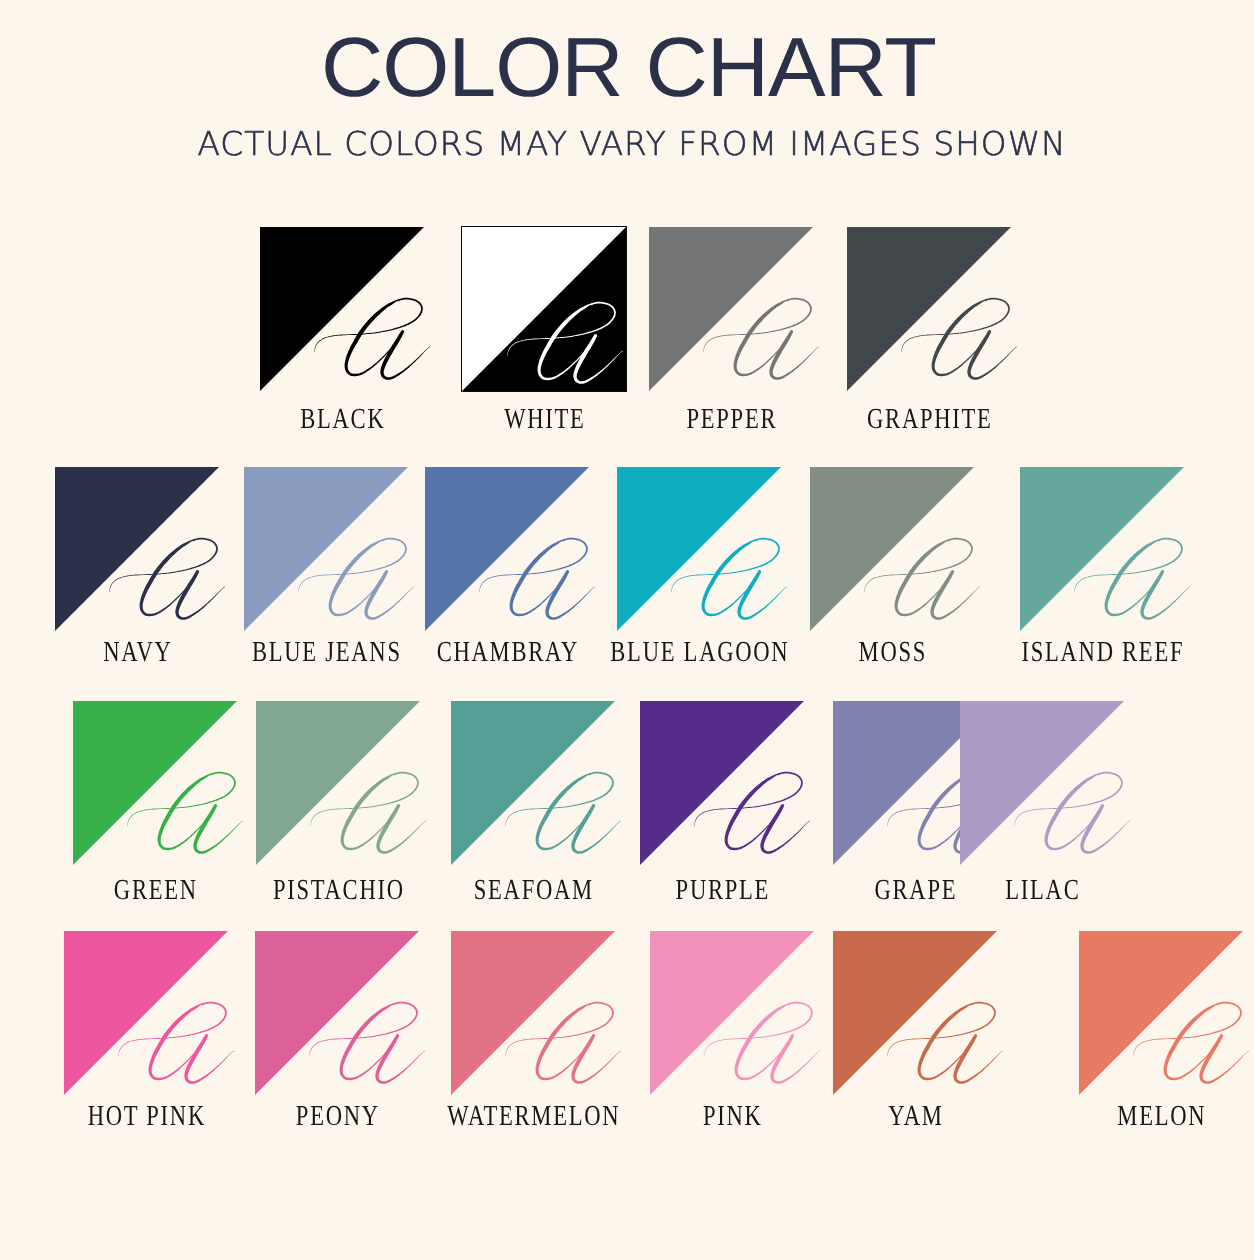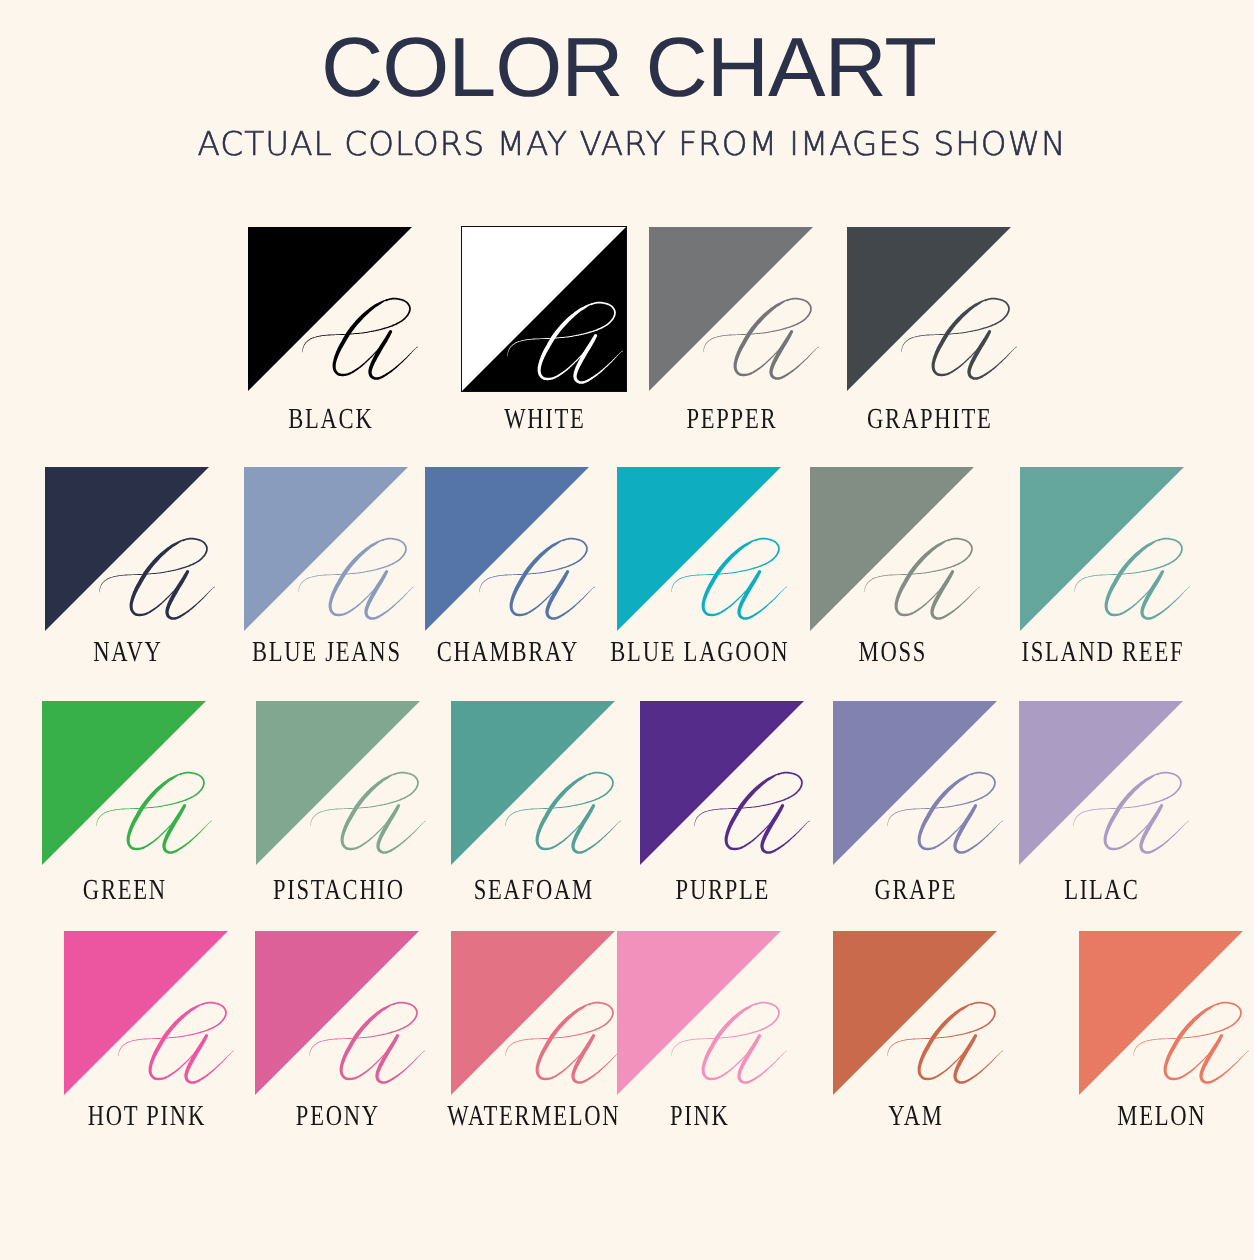--- a/index.html
+++ b/index.html
@@ -76,21 +76,21 @@
         </g>
       </defs>
   </svg>
 
   <div id="header">
     <h1 id="chart-title">COLOR CHART</h1>
     <div id="chart-subtitle">ACTUAL COLORS MAY VARY FROM IMAGES SHOWN</div>
   </div>
 
   <div class="swatch-row" style="top:227px">
-      <div class="swatch-cell" style="left:248px">
+      <div class="swatch-cell" style="left:260px">
         <div class="swatch-art">
           <div class="swatch-tri" style="background-color: rgb(0, 0, 0);"></div>
           <svg class="swatch-glyph" viewBox="0 0 100 100" style="fill: rgb(0, 0, 0);">
             <use href="#script-a"></use>
           </svg>
         </div>
         <div class="swatch-label" style="top:178px">BLACK</div>
       </div>
       <div class="swatch-cell" style="left:462px">
         <div class="swatch-art">
@@ -116,21 +116,21 @@
         <div class="swatch-art">
           <div class="swatch-tri" style="background-color: rgb(65, 71, 74);"></div>
           <svg class="swatch-glyph" viewBox="0 0 100 100" style="fill: rgb(65, 71, 74);">
             <use href="#script-a"></use>
           </svg>
         </div>
         <div class="swatch-label" style="top:178px">GRAPHITE</div>
       </div>
   </div>
   <div class="swatch-row" style="top:467px">
-      <div class="swatch-cell" style="left:45px">
+      <div class="swatch-cell" style="left:55px">
         <div class="swatch-art">
           <div class="swatch-tri" style="background-color: rgb(42, 48, 72);"></div>
           <svg class="swatch-glyph" viewBox="0 0 100 100" style="fill: rgb(42, 48, 72);">
             <use href="#script-a"></use>
           </svg>
         </div>
         <div class="swatch-label" style="top:171px">NAVY</div>
       </div>
       <div class="swatch-cell" style="left:244px">
         <div class="swatch-art">
@@ -172,21 +172,21 @@
         <div class="swatch-art">
           <div class="swatch-tri" style="background-color: rgb(102, 167, 157);"></div>
           <svg class="swatch-glyph" viewBox="0 0 100 100" style="fill: rgb(102, 167, 157);">
             <use href="#script-a"></use>
           </svg>
         </div>
         <div class="swatch-label" style="top:171px">ISLAND REEF</div>
       </div>
   </div>
   <div class="swatch-row" style="top:701px">
-      <div class="swatch-cell" style="left:42px">
+      <div class="swatch-cell" style="left:73px">
         <div class="swatch-art">
           <div class="swatch-tri" style="background-color: rgb(56, 176, 74);"></div>
           <svg class="swatch-glyph" viewBox="0 0 100 100" style="fill: rgb(56, 176, 74);">
             <use href="#script-a"></use>
           </svg>
         </div>
         <div class="swatch-label" style="top:175px">GREEN</div>
       </div>
       <div class="swatch-cell" style="left:256px">
         <div class="swatch-art">
@@ -217,21 +217,21 @@
       </div>
       <div class="swatch-cell" style="left:833px">
         <div class="swatch-art">
           <div class="swatch-tri" style="background-color: rgb(129, 130, 176);"></div>
           <svg class="swatch-glyph" viewBox="0 0 100 100" style="fill: rgb(129, 130, 176);">
             <use href="#script-a"></use>
           </svg>
         </div>
         <div class="swatch-label" style="top:175px">GRAPE</div>
       </div>
-      <div class="swatch-cell" style="left:1019px">
+      <div class="swatch-cell" style="left:960px">
         <div class="swatch-art">
           <div class="swatch-tri" style="background-color: rgb(170, 156, 194);"></div>
           <svg class="swatch-glyph" viewBox="0 0 100 100" style="fill: rgb(170, 156, 194);">
             <use href="#script-a"></use>
           </svg>
         </div>
         <div class="swatch-label" style="top:175px">LILAC</div>
       </div>
   </div>
   <div class="swatch-row" style="top:931px">
@@ -255,21 +255,21 @@
       </div>
       <div class="swatch-cell" style="left:451px">
         <div class="swatch-art">
           <div class="swatch-tri" style="background-color: rgb(226, 114, 132);"></div>
           <svg class="swatch-glyph" viewBox="0 0 100 100" style="fill: rgb(226, 114, 132);">
             <use href="#script-a"></use>
           </svg>
         </div>
         <div class="swatch-label" style="top:171px">WATERMELON</div>
       </div>
-      <div class="swatch-cell" style="left:617px">
+      <div class="swatch-cell" style="left:650px">
         <div class="swatch-art">
           <div class="swatch-tri" style="background-color: rgb(242, 145, 187);"></div>
           <svg class="swatch-glyph" viewBox="0 0 100 100" style="fill: rgb(242, 145, 187);">
             <use href="#script-a"></use>
           </svg>
         </div>
         <div class="swatch-label" style="top:171px">PINK</div>
       </div>
       <div class="swatch-cell" style="left:833px">
         <div class="swatch-art">

